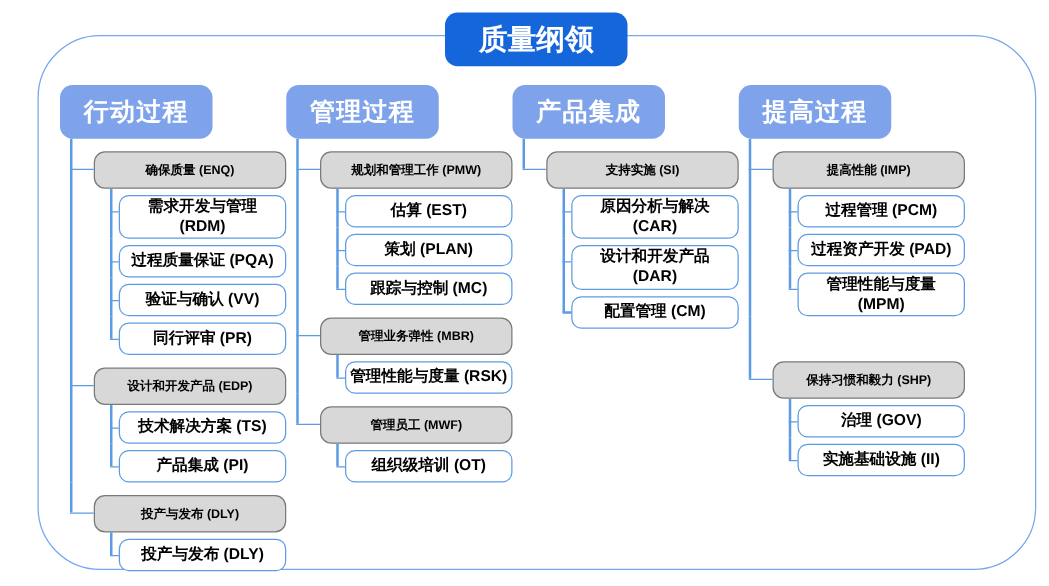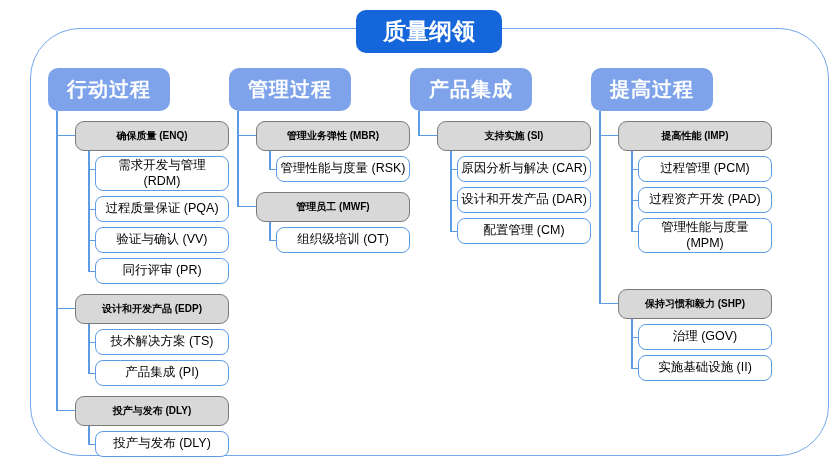--- a/index.html
+++ b/index.html
@@ -55,21 +55,21 @@
   .child::before{
     content:"";position:absolute;left:0;top:0;bottom:0;width:1.5px;background:var(--line);
   }
   .child:last-child::before{bottom:auto;height:18px;}
   .child::after{
     content:"";position:absolute;left:0;top:17.5px;width:7px;height:1.5px;background:var(--line);
   }
   .cbox{
     min-height:26px;background:#fff;border:1.5px solid var(--line);border-radius:8px;
     display:flex;align-items:center;justify-content:center;text-align:center;
-    font-weight:normal;font-size:12.5px;line-height:1.25;box-sizing:border-box;padding:1px 3px;
+    font-weight:bold;font-size:12.5px;line-height:1.25;box-sizing:border-box;padding:1px 3px;
   }
 </style>
 </head>
 <body>
 
 <div class="frame"></div>
 <div class="title">质量纲领</div>
 
 <div class="cols">
 
@@ -112,20 +112,34 @@
             </div>
         </div>
       </div>
     </div>
   </div>
 
   <div class="col">
     <div class="col-header">管理过程</div>
     <div class="groups">
       <div class="group">
+        <div class="gbox">规划和管理工作 (PMW)</div>
+        <div class="children">
+          <div class="child">
+              <div class="cbox">估算 (EST)</div>
+            </div>
+          <div class="child">
+              <div class="cbox">策划 (PLAN)</div>
+            </div>
+          <div class="child">
+              <div class="cbox">跟踪与控制 (MC)</div>
+            </div>
+        </div>
+      </div>
+      <div class="group">
         <div class="gbox">管理业务弹性 (MBR)</div>
         <div class="children">
           <div class="child">
               <div class="cbox">管理性能与度量 (RSK)</div>
             </div>
         </div>
       </div>
       <div class="group">
         <div class="gbox">管理员工 (MWF)</div>
         <div class="children">

